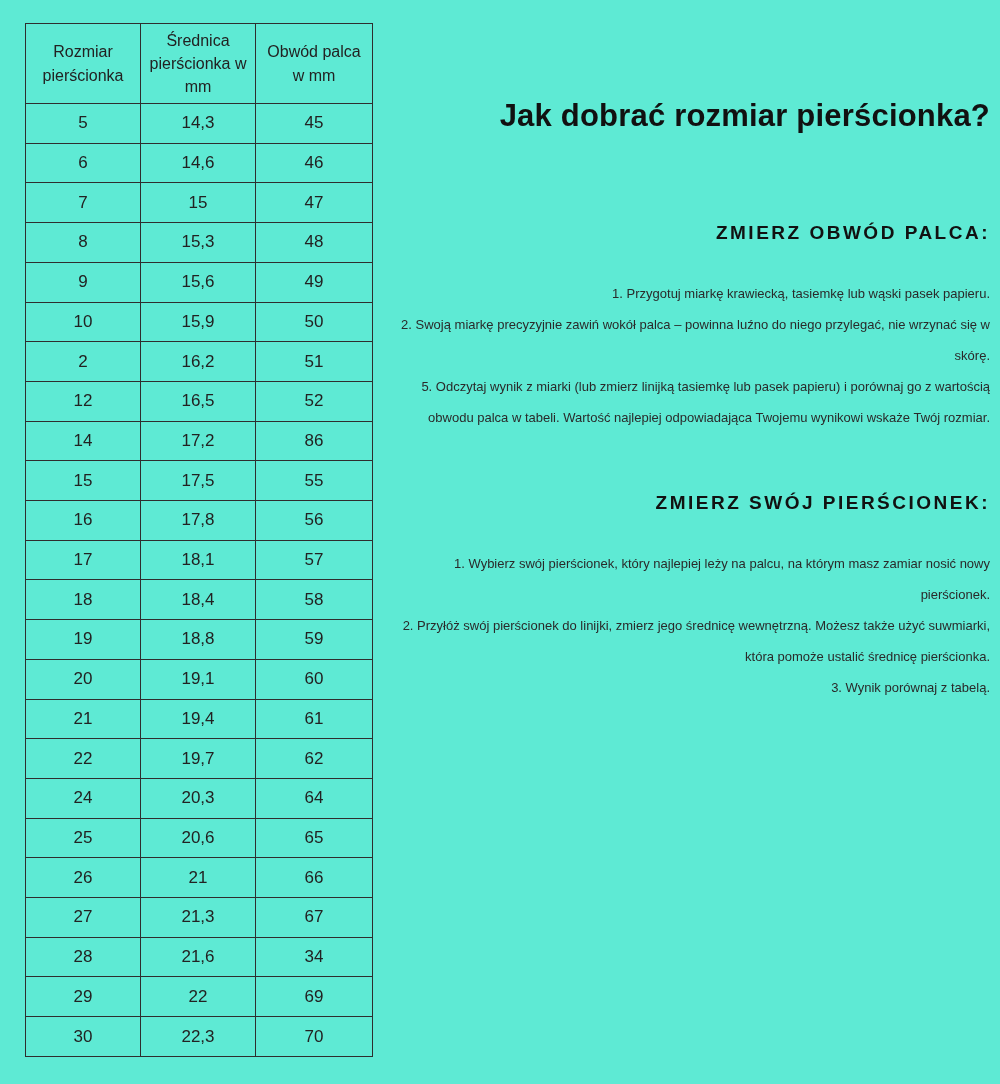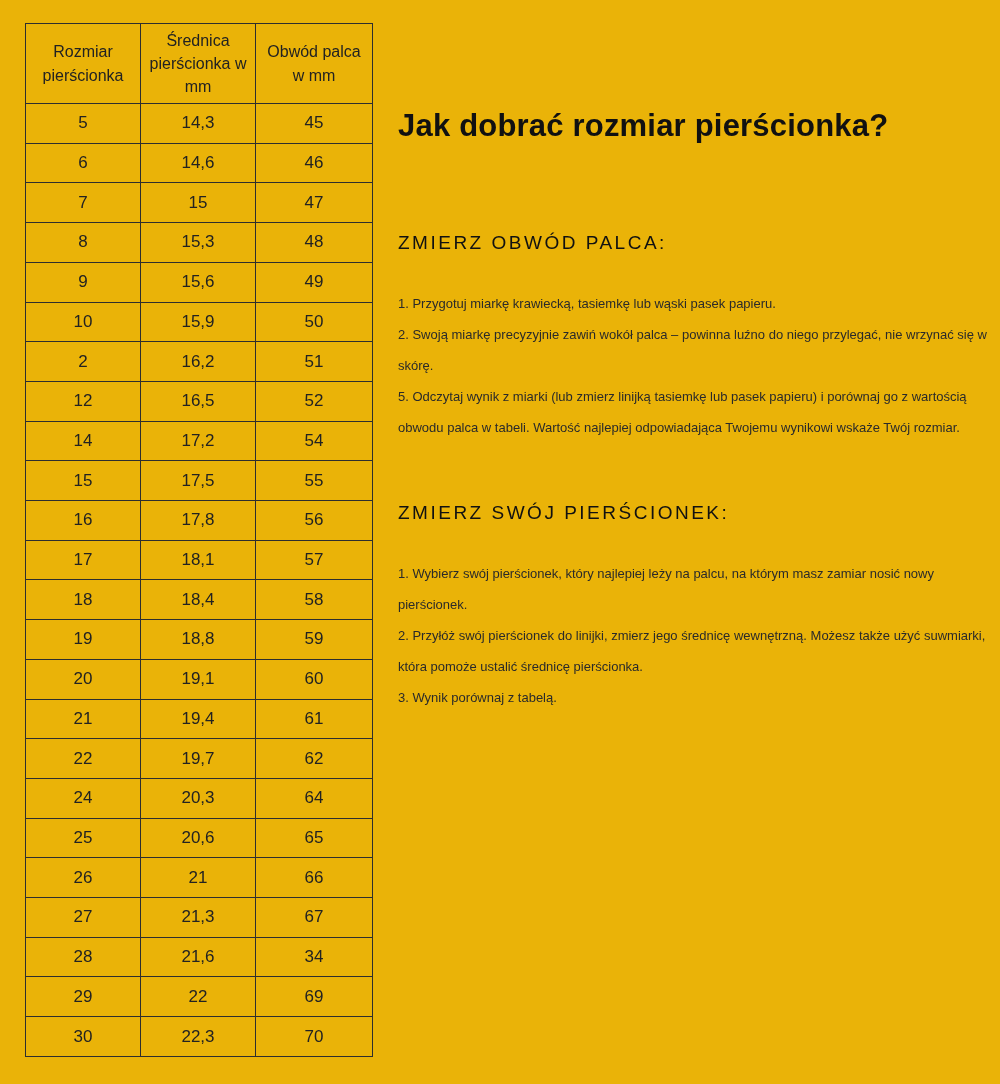--- a/index.html
+++ b/index.html
@@ -5,21 +5,21 @@
   * { margin:0; padding:0; box-sizing:border-box; }
   html,body { background:#ffffff; }
   body {
     font-family:"Liberation Sans","DejaVu Sans",sans-serif;
     color:#1e1e1e;
   }
   .page {
     position:relative;
     width:1000px;
     height:1084px;
-    background:#eab308;
+    background:#5eead4;
     overflow:hidden;
   }
 
   
   .size-table {
     position:absolute;
     left:25px;
     top:23px;
     width:347px;
     height:1034px;
@@ -44,35 +44,34 @@
   .size-table col.c1 { width:115px; }
   .size-table col.c2 { width:115px; }
   .size-table col.c3 { width:117px; }
 
   
   .right-col {
     position:absolute;
     left:398px;
     top:98px;
     width:592px;
-    text-align:left;
-    margin-top:10px;
+    text-align:right;
   }
   .page-title {
     font-size:31px;
     font-weight:700;
     letter-spacing:0.2px;
     color:#111111;
     margin-bottom:88px;
   }
   .section { margin-top:0; }
   .section + .section { margin-top:0; }
   .section-heading {
     font-size:19px;
-    font-weight:400;
+    font-weight:700;
     letter-spacing:2.5px;
     color:#111111;
     margin-bottom:34px;
   }
   .items { font-size:13px; line-height:31px; color:#2a2a2a; }
   .item { margin:0; }
   .section { margin-bottom:59px; }
   .section:last-child { margin-bottom:0; }
 </style>
 </head>
@@ -130,21 +129,21 @@
           <td>51</td>
         </tr>
         <tr>
           <td>12</td>
           <td>16,5</td>
           <td>52</td>
         </tr>
         <tr>
           <td>14</td>
           <td>17,2</td>
-          <td>54</td>
+          <td>86</td>
         </tr>
         <tr>
           <td>15</td>
           <td>17,5</td>
           <td>55</td>
         </tr>
         <tr>
           <td>16</td>
           <td>17,8</td>
           <td>56</td>

